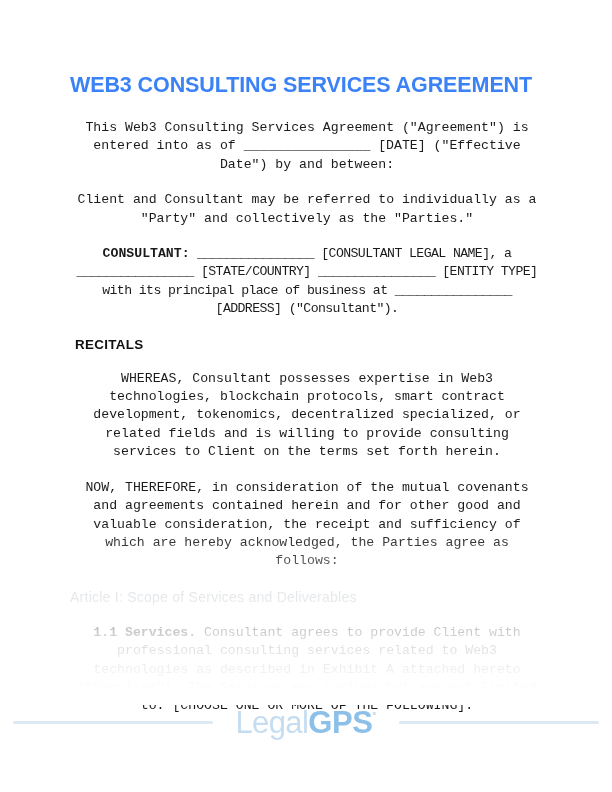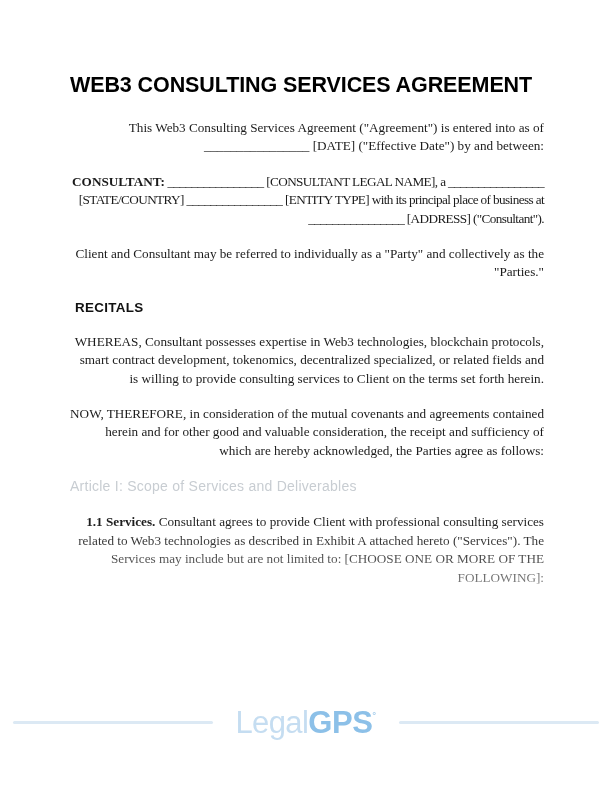--- a/index.html
+++ b/index.html
@@ -34,33 +34,33 @@
     width: 474px;
   }
 
   
   .doc-title {
     font-family: "Liberation Sans", sans-serif;
     font-weight: bold;
     font-size: 21.5px;
     line-height: 26px;
     letter-spacing: -0.1px;
-    color: #000000;
+    color: #3b82f6;
     margin: 0 0 21px 0;
     white-space: nowrap;
   }
 
   
   .para {
-    font-family: Liberation Serif, serif;
+    font-family: Liberation Mono, monospace;
     font-size: 13.2px;
     line-height: 18.4px;
     color: #1b1b1b;
     margin: 0 0 17px 0;
-    text-align: right;
+    text-align: center;
   }
   .para b, .lead {
     font-weight: bold;
   }
 
   
   .section-heading {
     font-family: "Liberation Sans", sans-serif;
     font-weight: bold;
     font-size: 13.4px;
@@ -153,23 +153,23 @@
 
 <div id="page-sheet">
 
   <div id="doc-body">
 
     <h1 class="doc-title">WEB3 CONSULTING SERVICES AGREEMENT</h1>
 
     <p class="para">This Web3 Consulting Services Agreement ("Agreement") is entered into as of ________________ [DATE] ("Effective Date") by and between:</p>
 
 
+    <p class="para">Client and Consultant may be referred to individually as a "Party" and collectively as the "Parties."</p>
+
     <p class="para"><b>CONSULTANT:</b><span class="blank"> ________________ [CONSULTANT LEGAL NAME], a ________________ [STATE/COUNTRY] ________________ [ENTITY TYPE] with its principal place of business at ________________ [ADDRESS] ("Consultant").</span></p>
-
-    <p class="para">Client and Consultant may be referred to individually as a "Party" and collectively as the "Parties."</p>
 
     <h2 class="section-heading">RECITALS</h2>
 
 
     <p class="para">WHEREAS, Consultant possesses expertise in Web3 technologies, blockchain protocols, smart contract development, tokenomics, decentralized specialized, or related fields and is willing to provide consulting services to Client on the terms set forth herein.</p>
 
     <p class="para">NOW, THEREFORE, in consideration of the mutual covenants and agreements contained herein and for other good and valuable consideration, the receipt and sufficiency of which are hereby acknowledged, the Parties agree as follows:</p>
 
     <h2 class="article-heading" style="color: rgb(200, 205, 210);">Article I: Scope of Services and Deliverables</h2>
 

